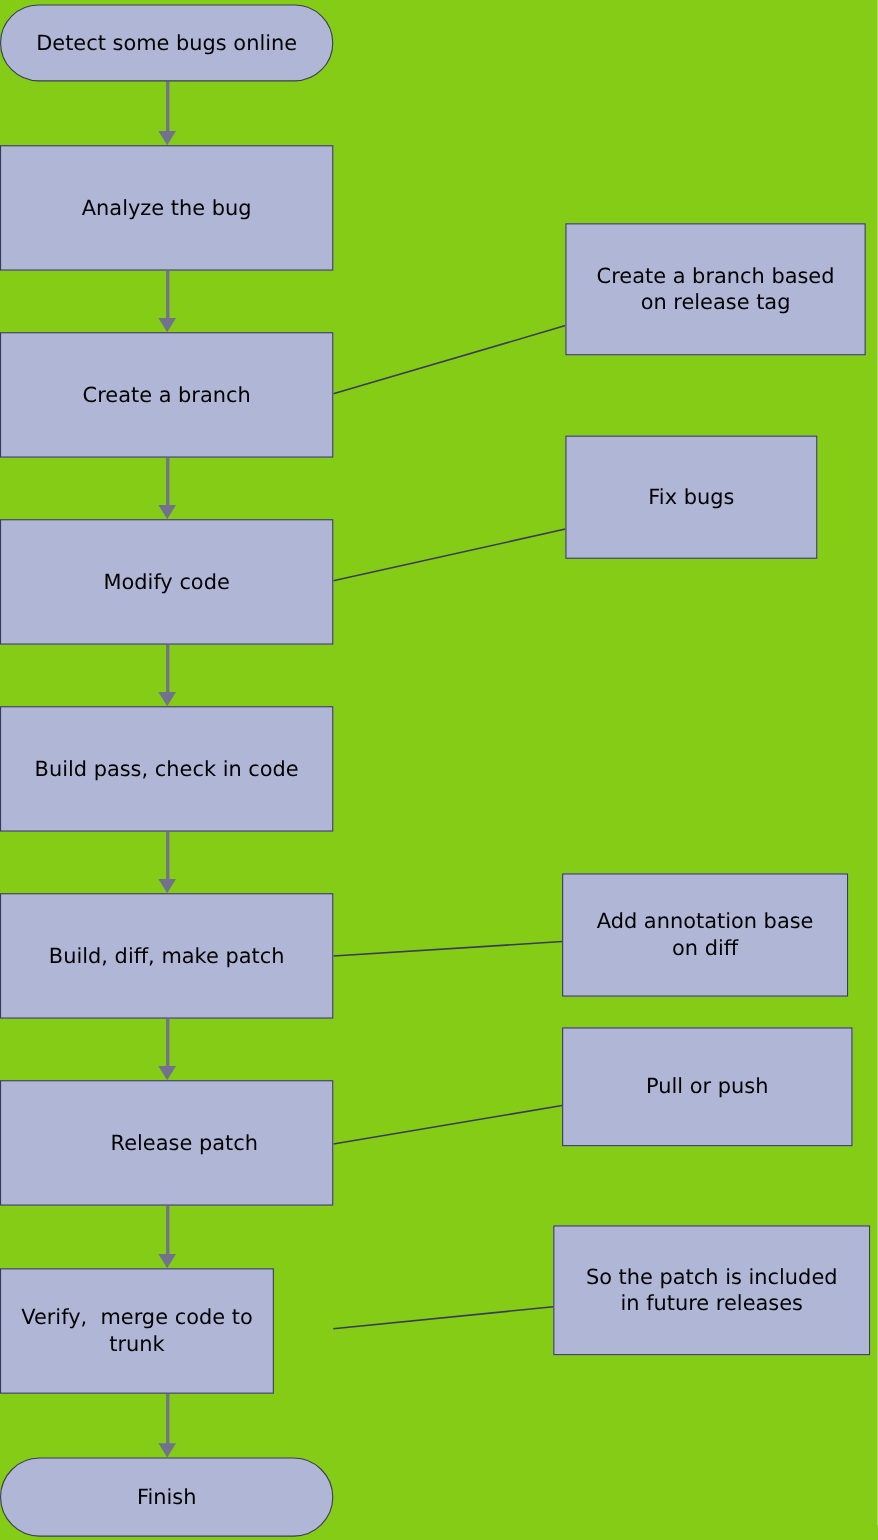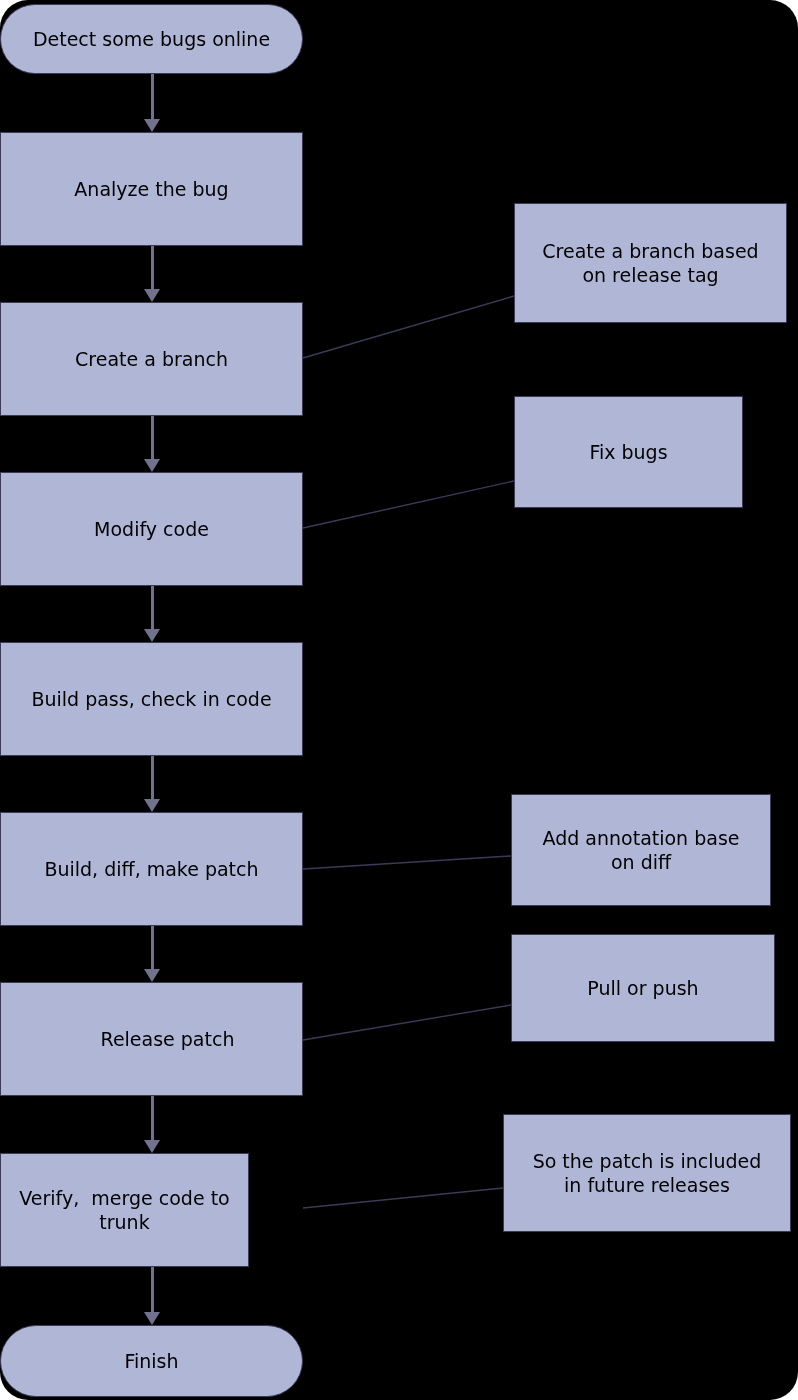--- a/index.html
+++ b/index.html
@@ -70,21 +70,21 @@
     width: 0;
     height: 0;
     border-left: 8px solid transparent;
     border-right: 8px solid transparent;
     border-top: 13px solid #72728f;
   }
 </style>
 </head>
 <body>
 
-<div id="canvas" style="background: #000000; border-radius: 28px;">
+<div id="canvas" style="background: #84cc16;">
   <svg id="connector-layer" viewBox="0 0 798 1400" width="798" height="1400" xmlns="http://www.w3.org/2000/svg">
       <line x1="303" y1="358" x2="514" y2="296" stroke="#3b3b58" stroke-width="1.4"></line>
       <line x1="303" y1="528" x2="514" y2="481" stroke="#3b3b58" stroke-width="1.4"></line>
       <line x1="303" y1="869" x2="511" y2="856" stroke="#3b3b58" stroke-width="1.4"></line>
       <line x1="303" y1="1040" x2="511" y2="1005" stroke="#3b3b58" stroke-width="1.4"></line>
       <line x1="303" y1="1208" x2="503" y2="1188" stroke="#3b3b58" stroke-width="1.4"></line>
     </svg>
 <div class="arrow" style="left: 140px; top: 74px; width: 24px; height: 58px;">
       <div class="shaft" style="height: 46px; background: rgb(114, 114, 143);"></div>
       <div class="head" style="border-top-color: rgb(114, 114, 143);"></div>

